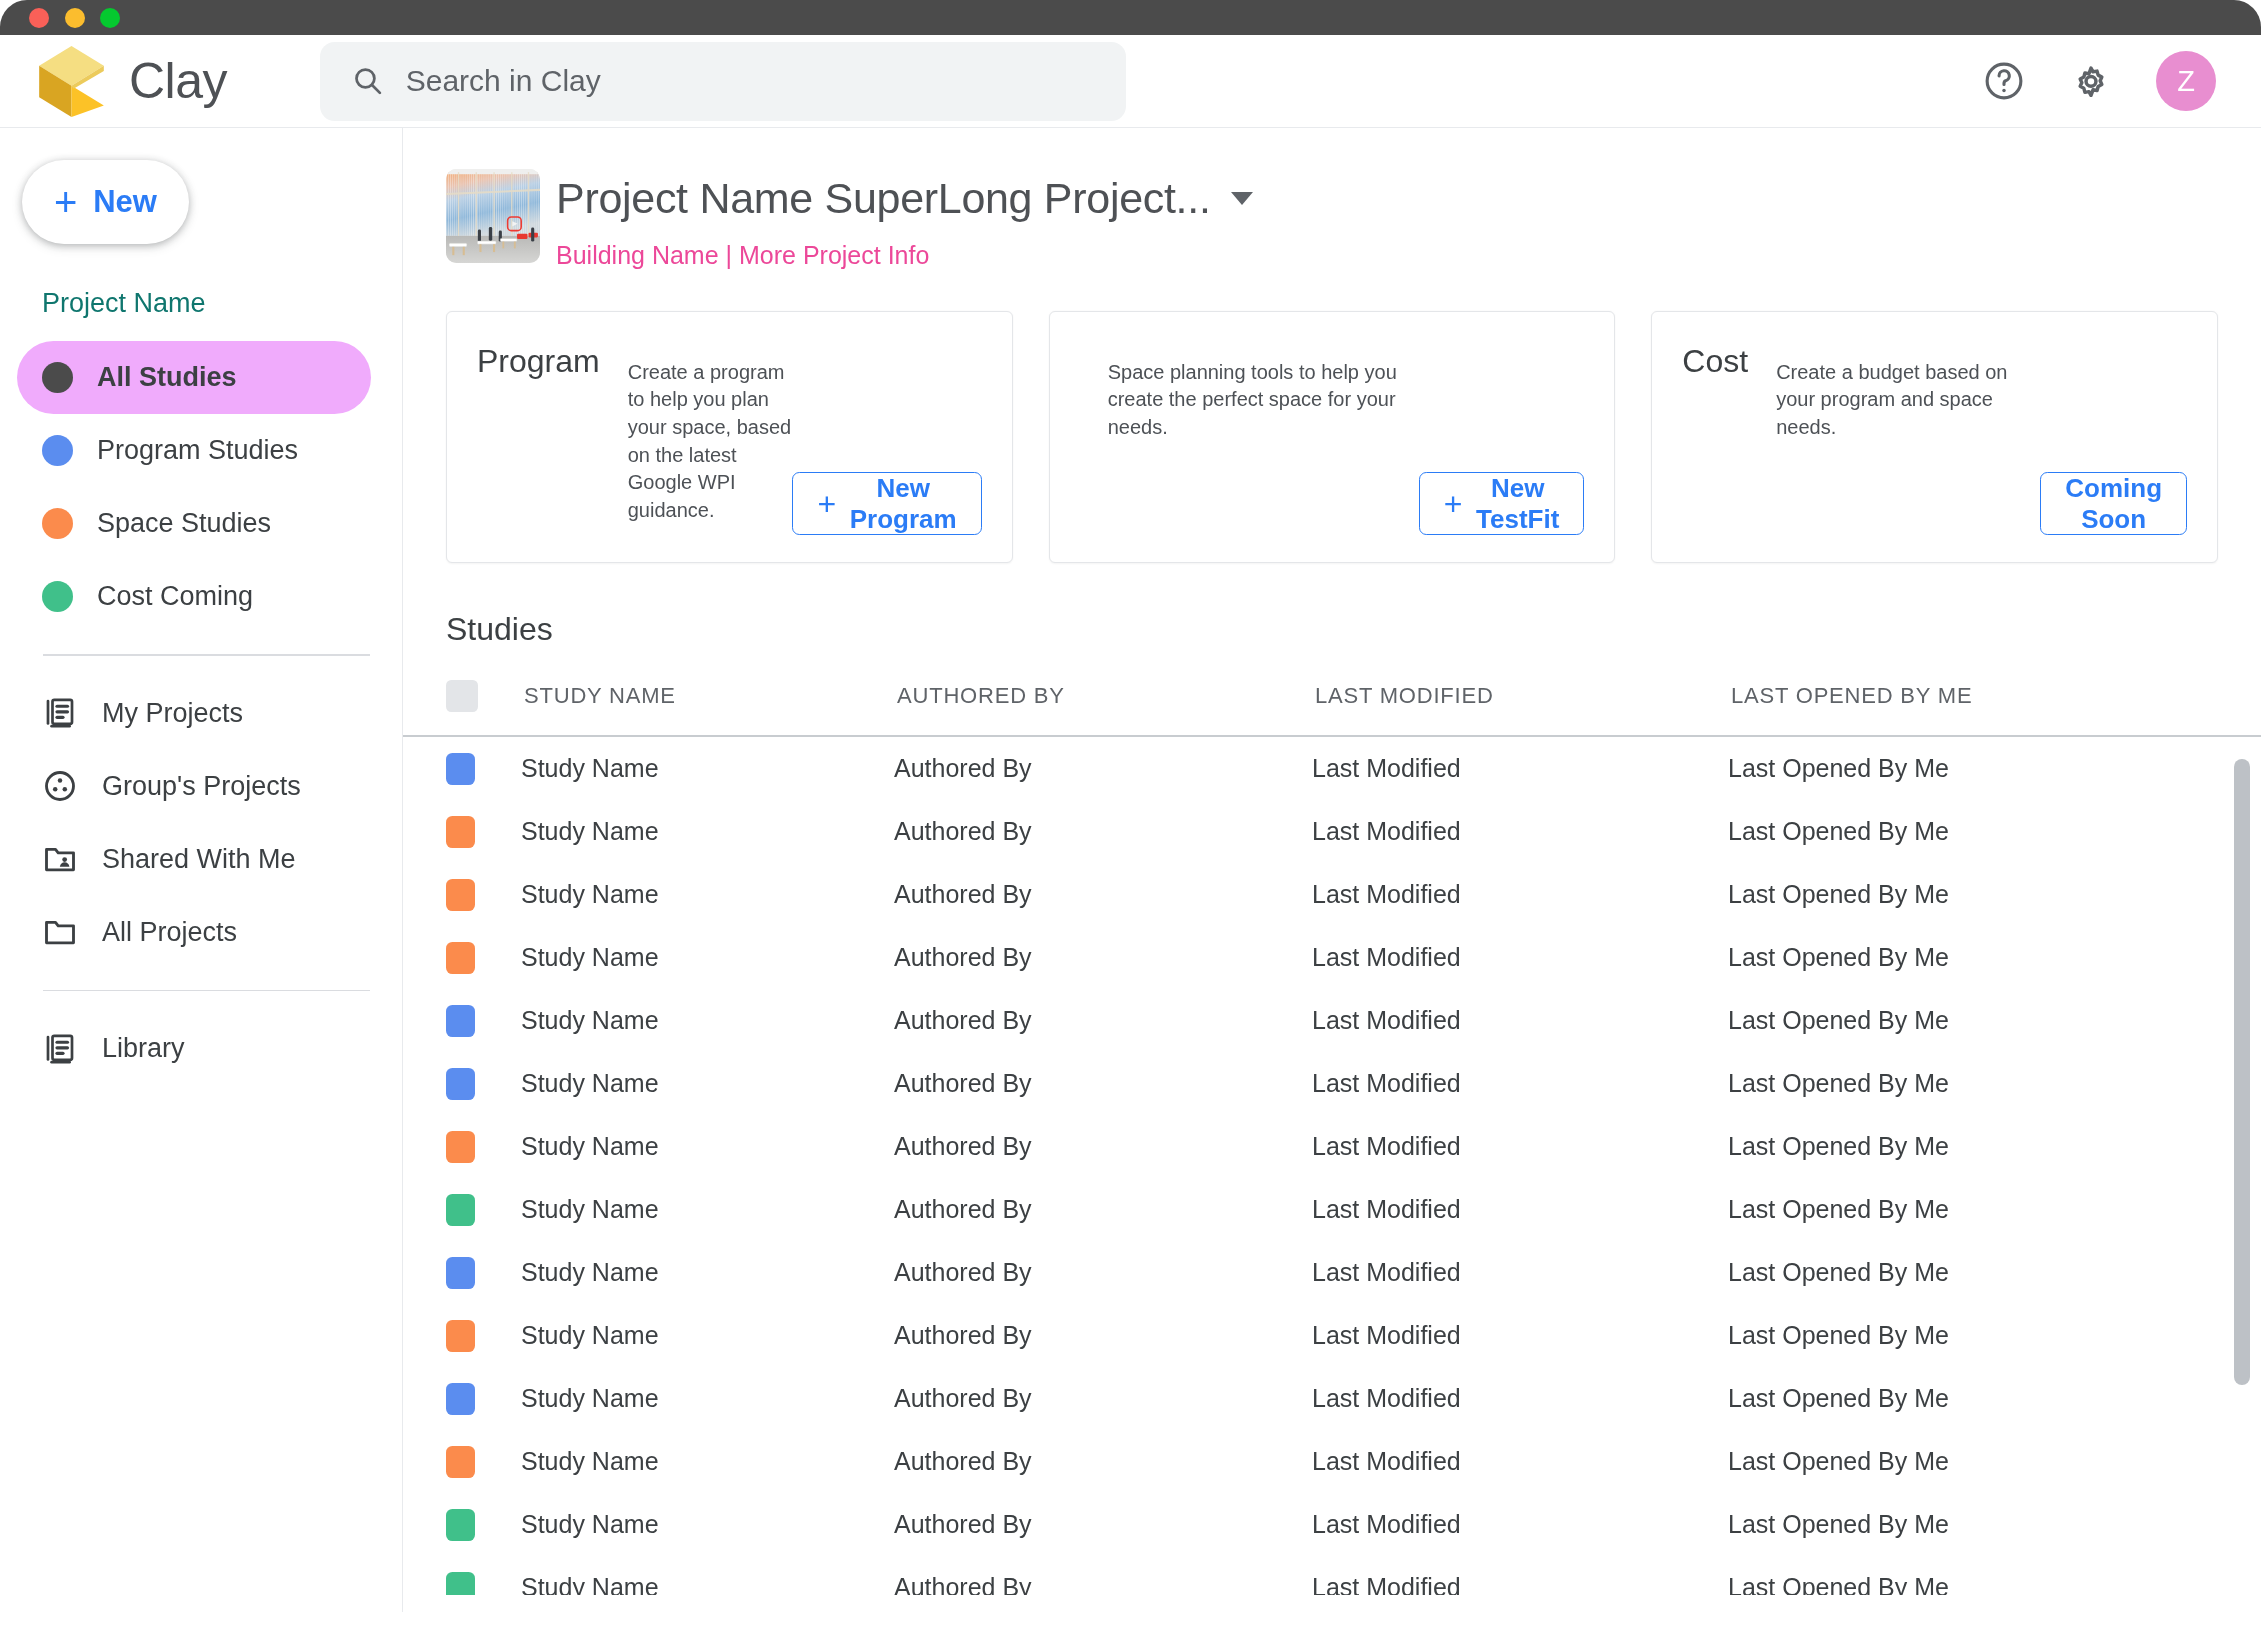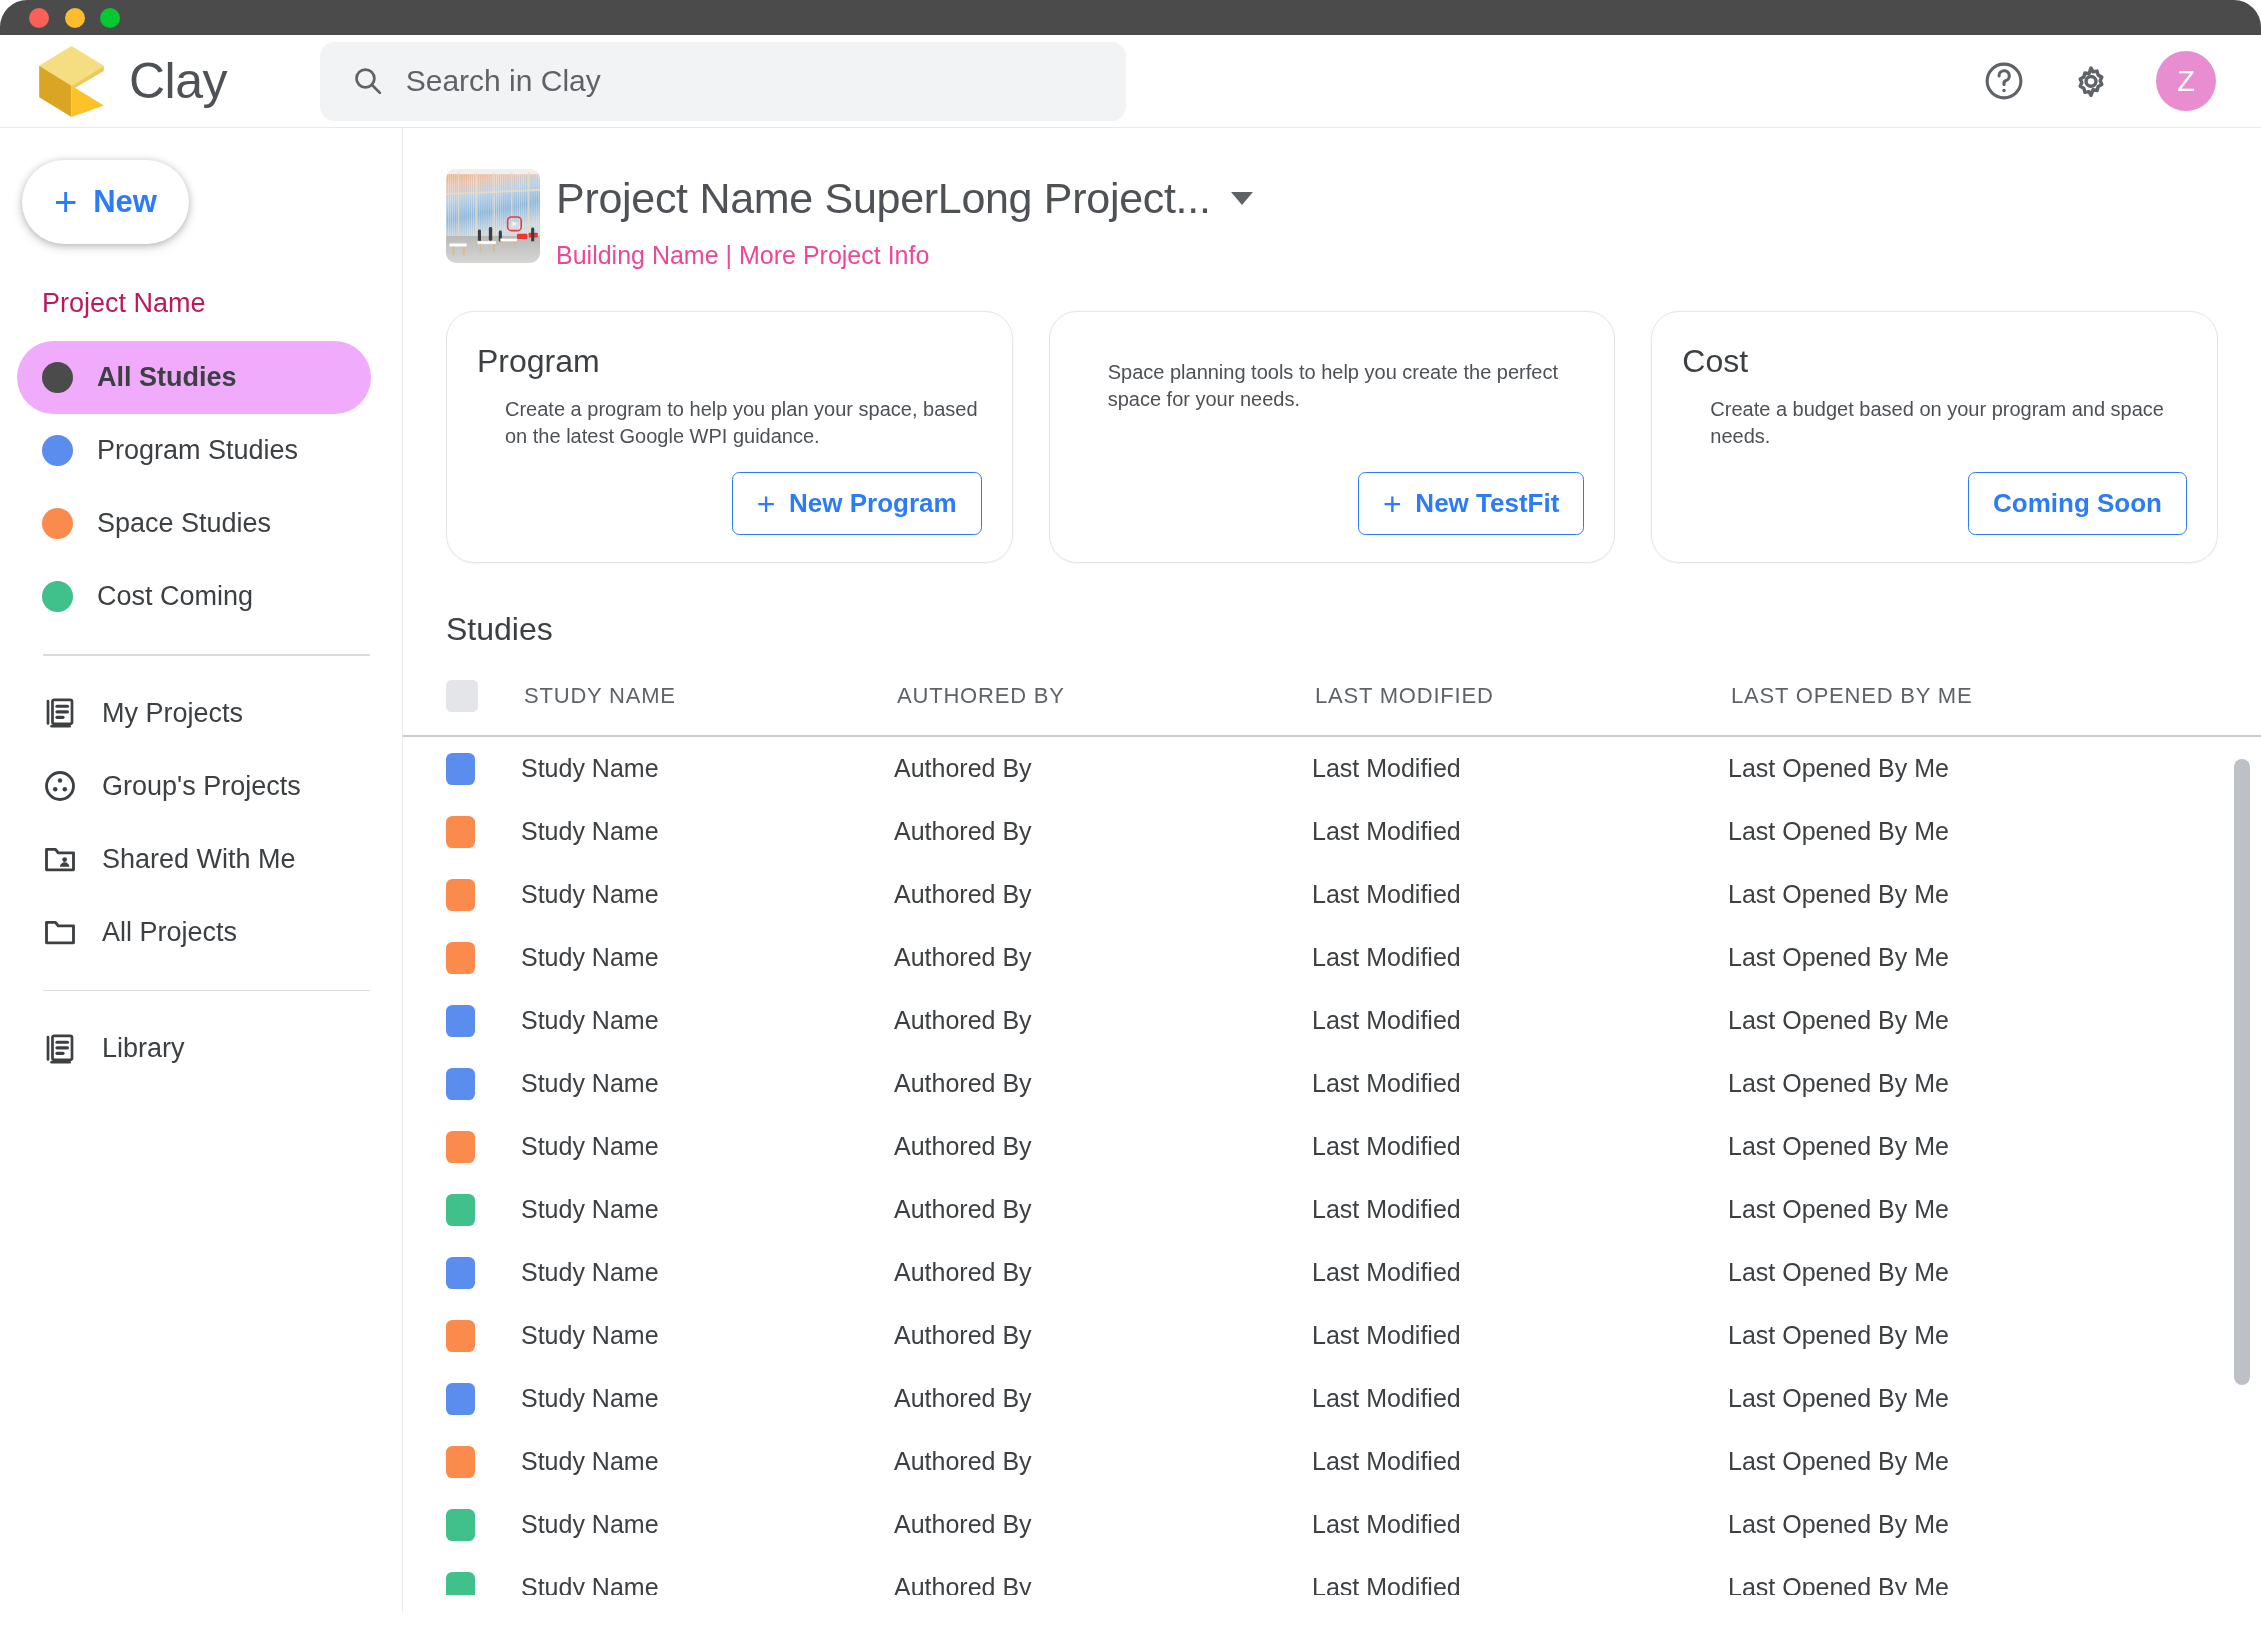--- a/index.html
+++ b/index.html
@@ -77,21 +77,21 @@
     margin-left: 22px;
     width: 167px; height: 84px;
     background: #ffffff;
     border-radius: 42px;
     box-shadow: 0 1.6px 7.3px rgba(60,64,67,.30), 0 3.1px 11.5px rgba(60,64,67,.14);
     display: flex; align-items: center; justify-content: center; gap: 15.7px;
   }
   .new-btn .plus { font-size: 40px; color: #2b7cf6; font-weight: 300; line-height: 1; }
   .new-btn .lbl { font-size: 31px; color: #2b7cf6; font-weight: 700; }
 
-  .proj-label { margin: 44px 0 12px 42px; font-size: 27px; color: #be185d; }
+  .proj-label { margin: 44px 0 12px 42px; font-size: 27px; color: #0f766e; }
 
   .nav-list { margin-top: 22px; }
   .nav-item {
     height: 73px; display: flex; align-items: center;
     margin: 0 31px 0 17px; padding-left: 25px;
     border-radius: 37px; gap: 24px;
   }
   .nav-item.active { background: #f0abfc; }
   .nav-item .label { font-size: 27px; color: #3c4043; }
   .nav-item.active .label { font-weight: 700; }
@@ -111,24 +111,24 @@
   .proj-title-row { display: flex; align-items: center; gap: 20px; margin-top: 5.2px; }
   .proj-title { font-size: 43px; color: #4e5155; font-weight: 400; letter-spacing: -0.3px; }
   .caret { width: 0; height: 0; border-left: 11.5px solid transparent; border-right: 11.5px solid transparent; border-top: 13.6px solid #5f6368; }
   .proj-sub { margin-top: 18px; font-size: 25px; color: #ec4899; }
 
   .cards { display: flex; gap: 36px; padding: 41px 43px 0 43px; }
   .card {
     flex: 1; min-width: 0;
     background: #ffffff;
     border: 1.6px solid #e4e6e9;
-    border-radius: 28px;
+    border-radius: 6px;
     padding: 31px 30px 27px 30px;
     height: 252px;
-    display: flex; flex-direction: column;
+    display: flex; flex-direction: row;
     box-shadow: 0 0.5px 1.6px rgba(60,64,67,.06);
   }
   .card h3 { font-size: 32px; color: #3c4043; font-weight: 400; }
   .card p { margin-top: 15.7px; font-size: 20px; line-height: 1.38; color: #4d5156; margin-left: 28px; }
   .card-action { margin-top: auto; display: flex; justify-content: flex-end; }
   .outline-btn {
     border: 1.6px solid #2b7cf6; border-radius: 7.3px;
     height: 63px; padding: 0 24px;
     display: flex; align-items: center; justify-content: center; gap: 13.6px;
     color: #2b7cf6; font-size: 26px; font-weight: 700;

